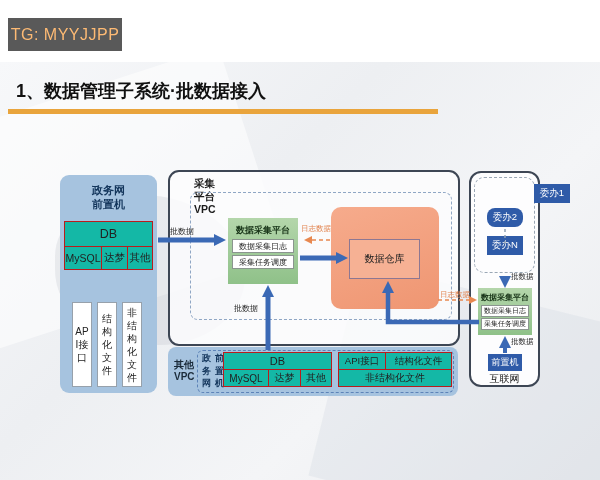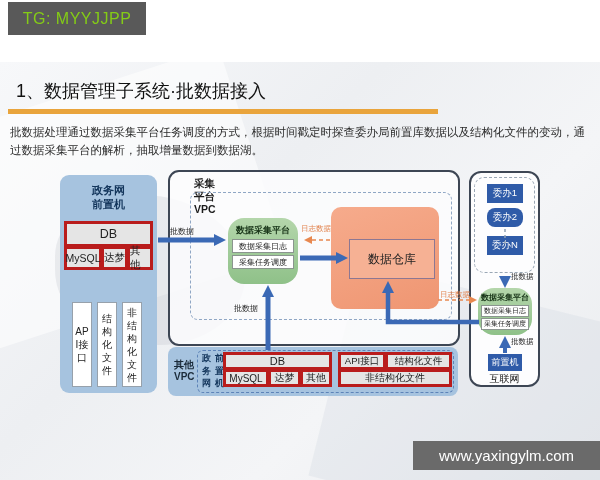--- a/index.html
+++ b/index.html
@@ -13,62 +13,62 @@
   .slide-bg{left:0;top:62px;width:600px;height:418px;
     background:linear-gradient(135deg,#f7f8fa 0%,#edeff2 38%,#f4f5f7 66%,#e9ebee 100%);}
   .facet1{left:-60px;top:90px;width:320px;height:220px;background:rgba(255,255,255,.55);
     transform:rotate(-18deg);}
   .facet2{left:330px;top:300px;width:340px;height:220px;background:rgba(213,218,225,.35);
     transform:rotate(14deg);}
   .mapblob{left:55px;top:195px;width:190px;height:150px;background:rgba(160,168,178,.18);
     border-radius:45% 60% 50% 55%;}
 
   
-  .tg-box{left:8px;top:2px;width:138px;height:33px;background:#595959;color:#84cc16;
+  .tg-box{left:8px;top:18px;width:114px;height:33px;background:#595959;color:#fdba74;
     font-size:16px;letter-spacing:.5px;}
-  .title{left:16px;top:79px;font-size:18px;font-weight:400;color:#111;}
+  .title{left:16px;top:79px;font-size:18px;font-weight:700;color:#111;}
   .title-underline{left:8px;top:109px;width:430px;height:5px;}
   .body-text{left:10px;top:123px;width:582px;font-size:11.5px;line-height:18px;color:#2b2b2b;}
 
   
   .url-box{left:413px;top:441px;width:187px;height:29px;background:#6a6a6a;color:#fff;font-size:15px;}
 
   
   .gov-panel{left:60px;top:175px;width:97px;height:218px;background:#a6c3df;border-radius:9px;}
   .gov-title{left:60px;top:183px;width:97px;text-align:center;font-size:11px;font-weight:700;
     line-height:14px;color:#14365c;}
   .db-wrap{left:64px;top:221px;width:89px;}
-  .wcell{background:#e5e5e5;border:3px solid #b91c1c;box-sizing:border-box;color:#222;}
+  .wcell{background:#14b8a6;border:1px solid #b91c1c;box-sizing:border-box;color:#222;}
   .db-top{width:89px;height:26px;font-size:12.5px;}
   .db-row{display:flex;width:89px;margin-top:-1px;}
   .db-row .wcell{height:24px;margin-left:-1px;font-size:10.5px;}
   .db-row .wcell:first-child{margin-left:0;}
   .c-mysql{width:38px;}.c-dm{width:27px;}.c-other{width:26px;}
   .vfiles{left:72px;top:302px;display:flex;gap:5px;}
   .vfile{width:20px;height:85px;background:#fff;border:1px solid #97a1ab;box-sizing:border-box;
     font-size:10px;line-height:13px;display:flex;align-items:center;justify-content:center;
     text-align:center;word-break:break-all;padding:2px 1px;color:#222;}
 
   
   .vpc{left:168px;top:170px;width:292px;height:176px;background:rgba(252,253,254,.82);
     border:2px solid #3d4654;border-radius:11px;box-sizing:border-box;}
   .vpc-label{left:194px;top:177px;font-size:10.5px;font-weight:700;line-height:13px;color:#1c1c1c;}
   .vpc-dashed{left:190px;top:192px;width:262px;height:128px;border:1.5px dashed #8fa6c4;
     border-radius:8px;box-sizing:border-box;}
-  .green-box{background:linear-gradient(180deg,#b4d6ab 0%,#8fc189 100%);border-radius:16px;}
+  .green-box{background:linear-gradient(180deg,#b4d6ab 0%,#8fc189 100%);border-radius:0;}
   .gb-mid{left:228px;top:218px;width:70px;height:66px;}
   .green-title{font-size:9px;font-weight:700;color:#173317;text-align:center;margin-top:6px;}
   .green-item{background:#fff;border:1px solid #8b958f;box-sizing:border-box;color:#222;
     display:flex;align-items:center;justify-content:center;margin:2px auto 0;}
   .gb-mid .green-item{width:62px;height:14px;font-size:8px;}
   .tdc{left:331px;top:207px;width:108px;height:102px;border-radius:10px;
     background:linear-gradient(160deg,#f6ab8c 0%,#ef9672 100%);}
   .tdc-title{font-size:9.5px;font-weight:700;text-align:center;margin-top:10px;color:#1d1d1d;}
-  .warehouse{position:absolute;left:18px;top:32px;width:86px;height:40px;background:#f6b194;
-    border:1px solid #8d7792;box-sizing:border-box;font-size:12px;color:#222;}
+  .warehouse{position:absolute;left:18px;top:32px;width:71px;height:40px;background:#f6b194;
+    border:1px solid #8d7792;box-sizing:border-box;font-size:10px;color:#222;}
 
   
   .other-vpc{left:168px;top:347px;width:290px;height:49px;background:#a6c3df;border-radius:8px;}
   .other-label{left:174px;top:359px;font-size:10px;font-weight:700;line-height:12px;color:#1b2b3a;}
   .other-dashed{left:197px;top:350px;width:257px;height:43px;border:1px dashed #5d83b8;
     border-radius:6px;box-sizing:border-box;}
   .gov-vert{left:201px;top:352px;display:flex;gap:2px;}
   .vcol{width:11px;font-size:9px;font-weight:700;line-height:12.5px;word-break:break-all;
     color:#14365c;text-align:center;}
   .bdb{left:223px;top:352px;width:109px;}
@@ -83,21 +83,21 @@
   .bapi-row1 .wcell+.wcell{margin-left:-1px;}
   .bc-api{width:48px;}.bc-struct{width:67px;}
   .bc-unstruct{width:114px;height:18px;margin-top:-1px;font-size:10px;}
 
   
   .inet{left:469px;top:171px;width:71px;height:216px;background:#fdfdfe;
     border:2px solid #3d4654;border-radius:12px;box-sizing:border-box;}
   .inet-dashed{left:474px;top:177px;width:61px;height:96px;border:1.5px dashed #9aa7b5;
     border-radius:10px;box-sizing:border-box;}
   .committee{left:487px;width:36px;height:19px;background:#2f5ba8;color:#fff;font-size:9.5px;}
-  .cm1{top:184px;}.cm2{top:208px;border-radius:8px;}.cm3{top:236px;}
+  .cm1{top:184px;margin-left:47px;}.cm2{top:208px;border-radius:8px;}.cm3{top:236px;}
   .gb-right{left:478px;top:288px;width:54px;height:47px;}
   .gb-right .green-title{font-size:8px;margin-top:4px;}
   .gb-right .green-item{width:48px;height:12px;font-size:7px;margin-top:1.5px;}
   .front-box{left:488px;top:354px;width:34px;height:17px;background:#2f5ba8;color:#fff;font-size:9px;}
   .inet-label{left:469px;top:372px;width:71px;text-align:center;font-weight:400;font-size:10px;color:#111;}
 
   
   .lbl{position:absolute;font-size:8px;color:#1c1c1c;}
   .lbl-sm{font-size:7.5px;}
   .olbl{position:absolute;font-size:7.5px;color:#e2834e;}
@@ -109,21 +109,20 @@
 <div class="stage">
 
   <div class="abs slide-bg"></div>
   <div class="abs facet1"></div>
   <div class="abs facet2"></div>
   <div class="abs mapblob"></div>
 
   <div class="abs tg-box center">TG: MYYJJPP</div>
   <div class="abs title">1、数据管理子系统·批数据接入</div>
   <div class="abs title-underline" style="background:#E9A43C;"></div>
-  <div class="abs body-text">批数据处理通过数据采集平台任务调度的方式，根据时间戳定时探查委办局前置库数据以及结构化文件的变动，通过数据采集平台的解析，抽取增量数据到数据湖。</div>
 
   <div class="abs gov-panel"></div>
   <div class="abs gov-title pre">政务网
 前置机</div>
   <div class="abs db-wrap">
     <div class="wcell db-top center">DB</div>
     <div class="db-row">
       <div class="wcell c-mysql center">MySQL</div>
       <div class="wcell c-dm center">达梦</div>
       <div class="wcell c-other center">其他</div>
@@ -208,15 +207,14 @@
     <line x1="300" y1="258" x2="337" y2="258" stroke="#3B69B5" stroke-width="5" marker-end="url(#mb)"></line>
     <line x1="268" y1="350" x2="268" y2="296" stroke="#3B69B5" stroke-width="5" marker-end="url(#mb)"></line>
     <path d="M479,322 L388,322 L388,292" fill="none" stroke="#3B69B5" stroke-width="4.5" marker-end="url(#mb)"></path>
     <line x1="330" y1="240" x2="311" y2="240" stroke="#E8884F" stroke-width="1.5" stroke-dasharray="4 3" marker-end="url(#mo)"></line>
     <line x1="438" y1="300" x2="470" y2="300" stroke="#E8884F" stroke-width="1.5" stroke-dasharray="4 3" marker-end="url(#mo)"></line>
     <line x1="505" y1="229" x2="505" y2="246" stroke="#8fa0b2" stroke-width="1.5" stroke-dasharray="3 3"></line>
     <line x1="505" y1="276" x2="505" y2="277" stroke="#3B69B5" stroke-width="4" marker-end="url(#mb)"></line>
     <line x1="505" y1="353" x2="505" y2="347" stroke="#3B69B5" stroke-width="4" marker-end="url(#mb)"></line>
   </svg>
 
-  <div class="abs url-box center">www.yaxingylm.com</div>
 
 </div>
 
 </body></html>

